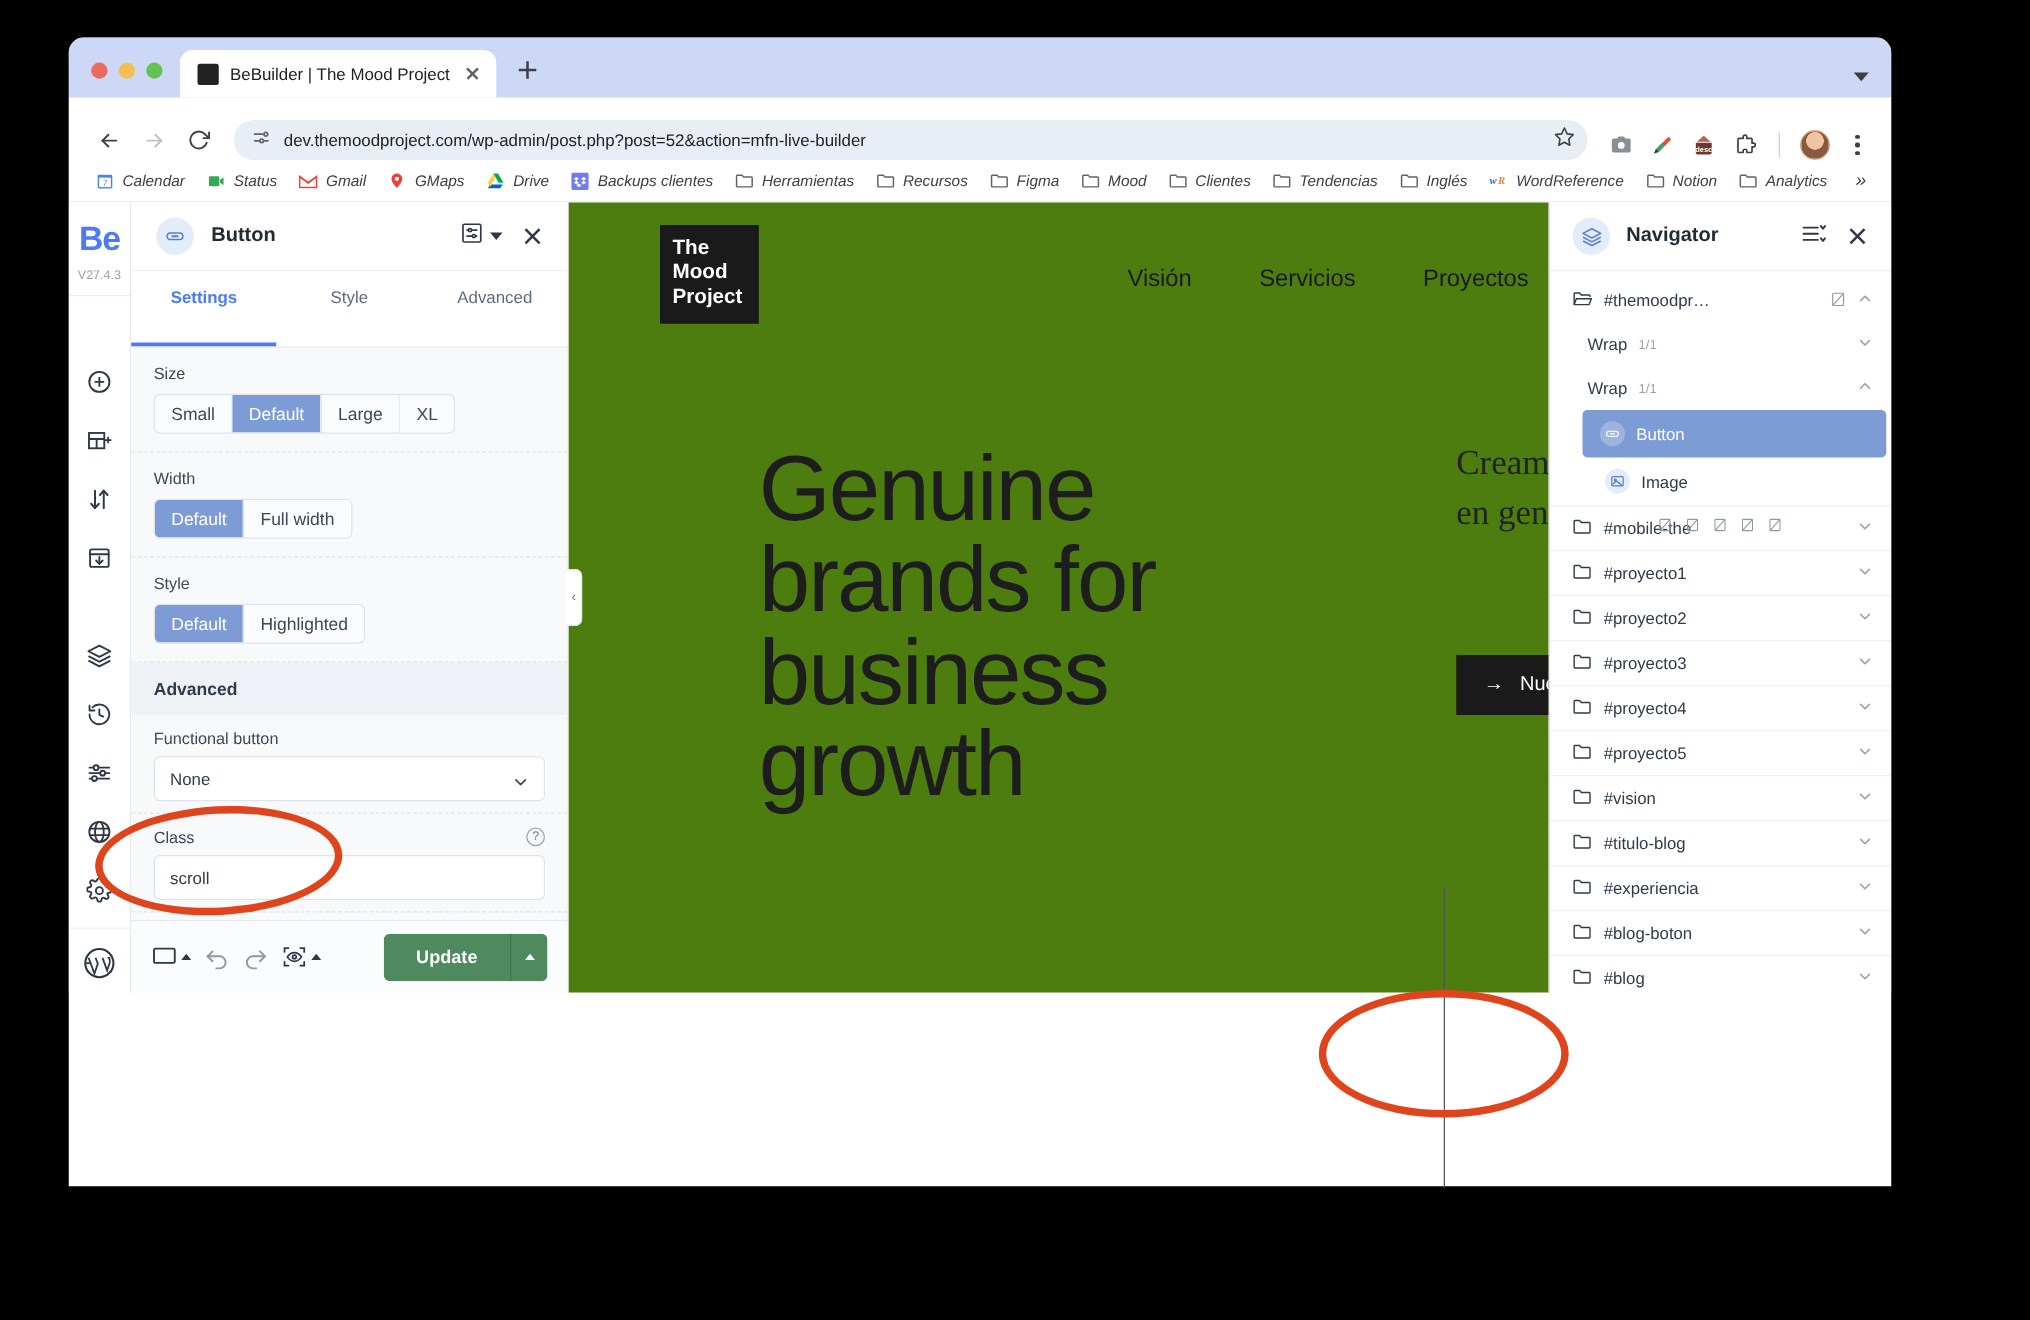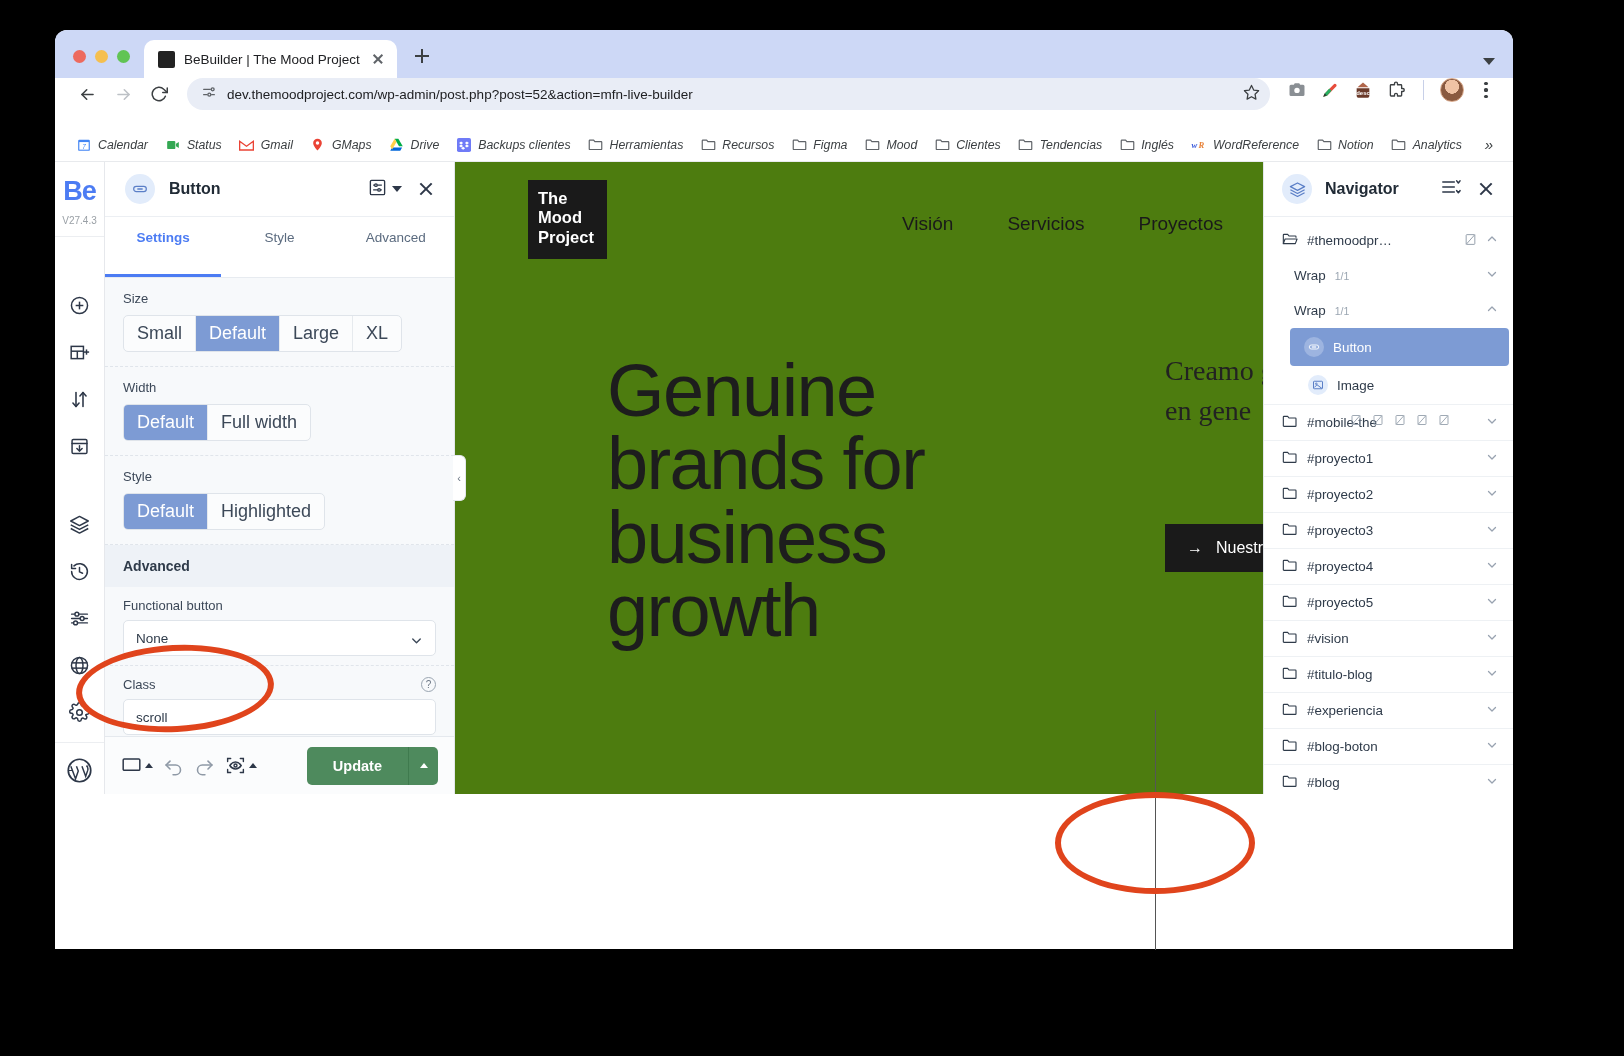--- a/index.html
+++ b/index.html
@@ -53,21 +53,21 @@
   .new-tab:before { left: 6px; top: 12.2px; width: 14px; height: 1.7px; }
   .new-tab:after { left: 12.2px; top: 6px; width: 1.7px; height: 14px; }
   .win-caret {
     position: absolute; right: 18px; bottom: 13px;
     width: 0; height: 0; border-left: 6px solid transparent;
     border-right: 6px solid transparent; border-top: 7px solid #3c4043; cursor: pointer;
   }
 
   
   .toolbar {
-    height: 50px; background: #fff; display: flex; align-items: flex-start;
+    height: 50px; background: #fff; display: flex; align-items: flex-end;
     padding: 0 16px; gap: 4px;
   }
   .nav-btn {
     width: 32px; height: 32px; display: flex; align-items: center; justify-content: center;
     color: #3c4043; cursor: pointer; flex: none;
   }
   .nav-btn.disabled { color: #bdc1c6; }
   .omnibox {
     flex: 1; height: 32px; background: #e9edf6; border-radius: 16px;
     display: flex; align-items: center; padding: 0 10px 0 14px;
@@ -123,21 +123,21 @@
   .pclose:before { transform: rotate(45deg); } .pclose:after { transform: rotate(-45deg); }
 
   .tabs { display: flex; background: #fff; border-bottom: 1px solid #e7ebf0; }
   .ptab { flex: 1; text-align: center; padding: 13px 0 29px; font-size: 13.5px; color: #5b6b7f; cursor: pointer; border-bottom: 3px solid transparent; }
   .ptab.active { color: #4c7cf3; border-bottom-color: #4c7cf3; font-weight: 600; }
 
   .panel-scroll { flex: 1; overflow: hidden; position: relative; }
   .sec { padding: 13px 18px 14px; border-bottom: 1px dashed #e0e5eb; }
   .sec-label { font-size: 13px; color: #3c4858; margin-bottom: 9px; }
   .seg { display: inline-flex; border: 1px solid #dfe4ea; border-radius: 5px; overflow: hidden; background: #fbfcfd; }
-  .seg div { padding: 7px 13px; font-size: 18px; color: #3c4858; cursor: pointer; border-right: 1px solid #e6eaee; }
+  .seg div { padding: 7px 13px; font-size: 14px; color: #3c4858; cursor: pointer; border-right: 1px solid #e6eaee; }
   .seg div:last-child { border-right: none; }
   .seg div.on { background: #7d9bd4; color: #fff; }
   .sec-header { background: #eef2f7; padding: 13px 18px; font-size: 14px; font-weight: 700; color: #2f3b4a; }
   .field { padding: 11px 18px 9px; border-bottom: 1px dashed #e0e5eb; }
   .flabel { display: flex; align-items: center; font-size: 13px; color: #3c4858; margin-bottom: 7px; }
   .qmark { margin-left: auto; width: 15px; height: 15px; border-radius: 50%; border: 1.3px solid #9aa5b1; color: #6b7684; font-size: 10px; display: flex; align-items: center; justify-content: center; cursor: pointer; }
   .inp { width: 100%; height: 36px; border: 1px solid #dfe4ea; border-radius: 5px; background: #fff; padding: 0 12px; font-size: 13.5px; color: #2f3b4a; font-family: inherit; }
   .selwrap { position: relative; }
   .selwrap .chev { position: absolute; right: 12px; top: 13px; pointer-events: none; color: #3c4858; }
 
@@ -177,21 +177,21 @@
   }
   .hero-btn {
     position: absolute; left: 710px; top: 362px;
     background: #1a1a1a; color: #fff; font-size: 16px;
     padding: 15px 22px; display: flex; align-items: center; gap: 13px; cursor: pointer; white-space: nowrap;
   }
   .drop-line { position: absolute; left: 1155px; top: 710px; width: 1px; height: 240px; background: #555; }
 
   
   .nav-panel {
-    width: 250px; background: #fff; border-left: 1px solid #e3e7ec;
+    width: 274px; background: #fff; border-left: 1px solid #e3e7ec;
     display: flex; flex-direction: column; position: relative; z-index: 4;
   }
   .nav-head { height: 55px; display: flex; align-items: center; padding: 0 15px 0 18px; gap: 13px; border-bottom: 1px solid #eceff3; }
   .nav-badge { width: 30px; height: 30px; border-radius: 50%; background: #e2ecfb; display: flex; align-items: center; justify-content: center; flex: none; }
   .nav-title { font-size: 16px; font-weight: 700; color: #212b36; }
   .nav-acts { margin-left: auto; display: flex; align-items: center; gap: 11px; }
   .nav-list { flex: 1; overflow: hidden; padding-top: 6px; }
   .nrow {
     display: flex; align-items: center; gap: 9px; padding: 9px 14px 9px 18px;
     font-size: 13.4px; color: #2f3b4a; cursor: pointer; position: relative;

